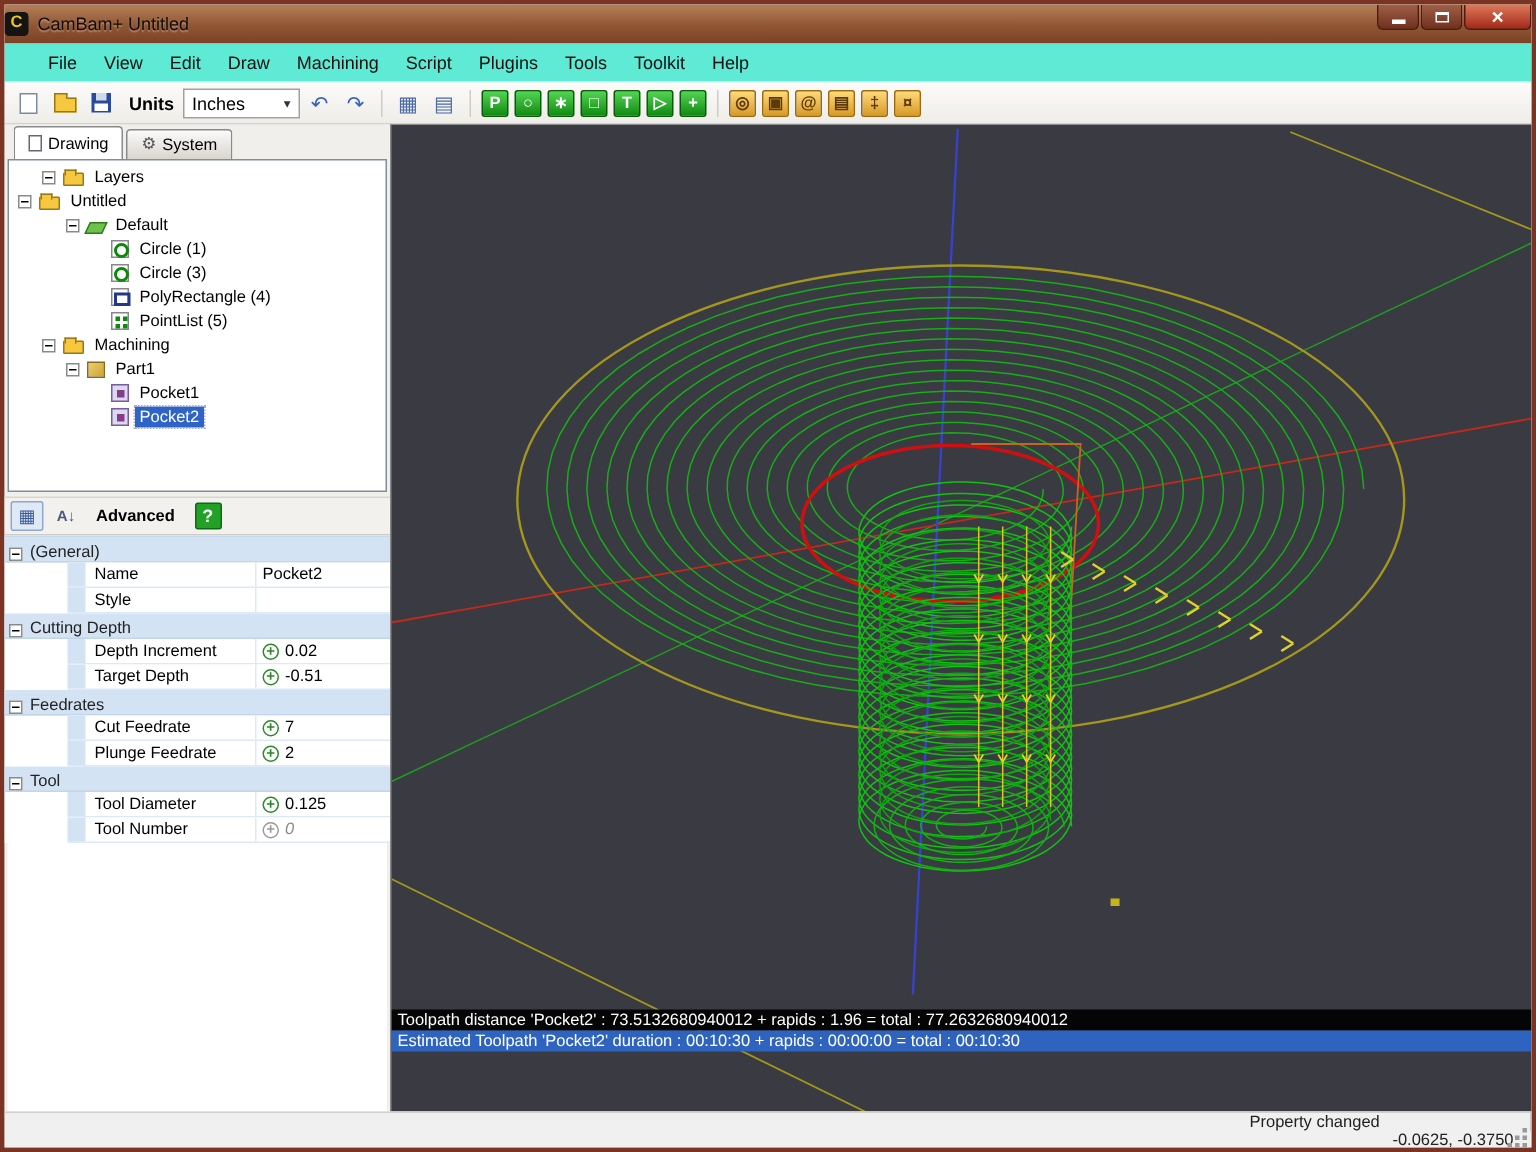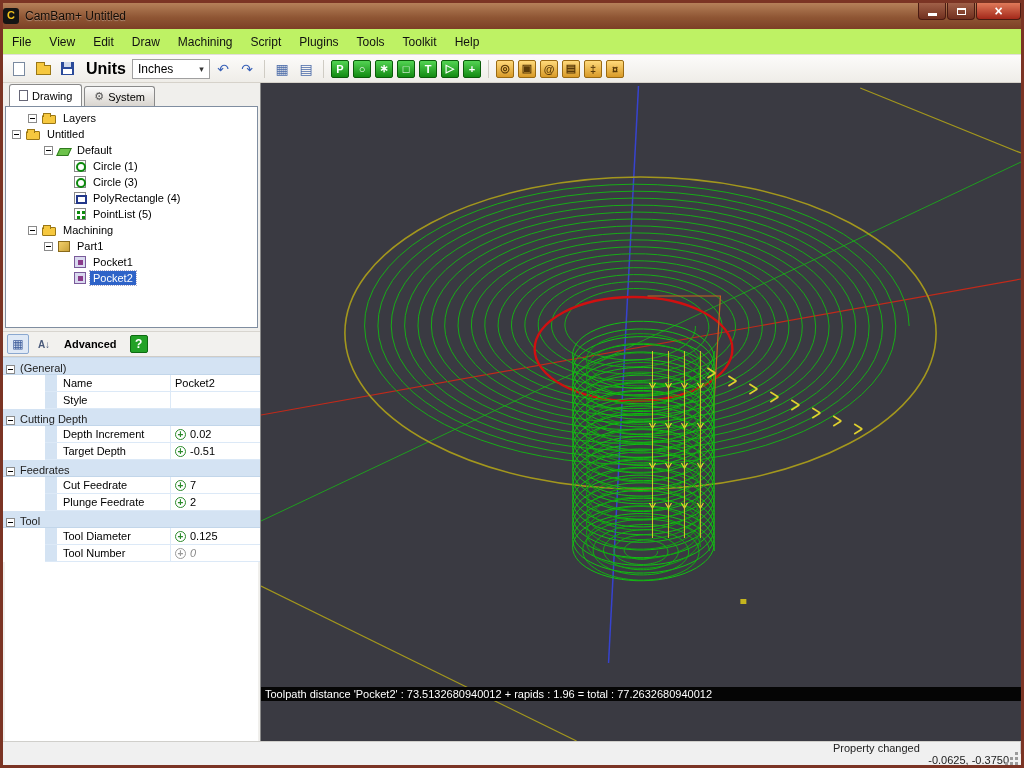--- a/index.html
+++ b/index.html
@@ -17,36 +17,36 @@
     text-shadow:0 1px 1px rgba(255,255,255,.35); white-space:nowrap; }
   .caps { display:flex; align-self:flex-start; margin-top:0; }
   .cap { width:28px; height:17px; margin-left:1px; border:1px solid #4a1b12; border-top:none;
     border-radius:0 0 4px 4px; background:linear-gradient(#a06048,#71301f);
     display:flex; align-items:center; justify-content:center; }
   .cap.close { width:45px; background:linear-gradient(#e07a5a,#a3281a); }
   .glyph-min { width:9px; height:3px; background:#fff; margin-top:6px; }
   .glyph-max { width:9px; height:7px; border:1px solid #fff; border-top:2px solid #fff; }
   .glyph-close { color:#fff; font-size:14px; font-weight:bold; line-height:14px; }
   
-  .menubar { height:26px; background:#bef264; border-bottom:1px solid #e2dfd9;
-    display:flex; align-items:center; padding-left:0; }
+  .menubar { height:26px; background:#5eead4; border-bottom:1px solid #e2dfd9;
+    display:flex; align-items:center; padding-left:20px; }
   .mitem { padding:0 9px; font-size:12px; height:20px; line-height:20px; color:#111; cursor:default; }
   
   .toolbar { height:28px; background:linear-gradient(#fcfbfa,#efede8); border-bottom:1px solid #d6d2ca;
     display:flex; align-items:center; padding-left:5px; gap:2px; }
   .tbtn { width:22px; height:22px; display:flex; align-items:center; justify-content:center; border-radius:2px; }
   .sep { width:1px; height:18px; background:#cfccc4; margin:0 4px; flex:none; }
   .ic-new { width:12px; height:14px; background:#fff; border:1px solid #7a8aa0; }
   .ic-open { width:15px; height:10px; background:#f6c83f; border:1px solid #9a7716; margin-top:3px; position:relative; }
   .ic-open::before { content:""; position:absolute; left:-1px; top:-4px; width:7px; height:3px;
     background:#f6c83f; border:1px solid #9a7716; border-bottom:none; }
   .ic-save { width:13px; height:13px; background:#2a4a9a; position:relative; }
   .ic-save::before { content:""; position:absolute; left:3px; top:0; width:7px; height:5px; background:#cfd9ea; }
   .ic-save::after { content:""; position:absolute; left:2px; bottom:1px; width:9px; height:5px; background:#fff; }
-  .units-label { font-size:16px; font-weight:bold; margin:0 4px 0 6px; }
+  .units-label { font-size:12px; font-weight:bold; margin:0 4px 0 6px; }
   .combo { width:78px; height:20px; border:1px solid #a0a0a0; background:#fff; display:flex;
     align-items:center; font-size:12px; padding-left:5px; }
   .combo-arrow { margin-left:auto; width:15px; text-align:center; font-size:9px; color:#333; }
   .arrow-btn { font-size:14px; color:#3a62b8; }
   .grid-btn { font-size:14px; color:#4a6aa8; }
   .tile { width:18px; height:18px; margin:0 1px; border-radius:2px; display:flex; align-items:center;
     justify-content:center; font-size:11px; font-weight:bold; }
   .tile.green { background:linear-gradient(#53d453,#128a12); border:1px solid #0a5c0a; color:#fff; }
   .tile.orange { background:linear-gradient(#ffd97a,#d89a28); border:1px solid #9a6a12; color:#5a3a08; }
   
@@ -440,20 +440,21 @@
         <line x1="552" y1="325" x2="560" y2="330" stroke="#e0d22e" stroke-width="1.6"></line>
         <line x1="552" y1="335" x2="560" y2="330" stroke="#e0d22e" stroke-width="1.6"></line>
         <line x1="573" y1="333" x2="581" y2="338" stroke="#e0d22e" stroke-width="1.6"></line>
         <line x1="573" y1="343" x2="581" y2="338" stroke="#e0d22e" stroke-width="1.6"></line>
         <line x1="594" y1="341" x2="602" y2="346" stroke="#e0d22e" stroke-width="1.6"></line>
         <line x1="594" y1="351" x2="602" y2="346" stroke="#e0d22e" stroke-width="1.6"></line>
         <rect x="480" y="516" width="6" height="5" fill="#c4b41e"></rect>
       </svg>
     <div class="vinfo">
       <div class="vline vline1">Toolpath distance 'Pocket2' : 73.5132680940012 + rapids : 1.96 = total : 77.2632680940012</div>
+      <div class="vline vline2">Estimated Toolpath 'Pocket2' duration : 00:10:30 + rapids : 00:00:00 = total : 00:10:30</div>
     </div>
   </div>
 </div>
 
 <div class="statusbar">
   <div class="sb-left"></div>
   <div class="sb-msg">Property changed</div>
   <div class="sb-coords">-0.0625, -0.3750</div>
   <div class="grip"></div>
 </div>

